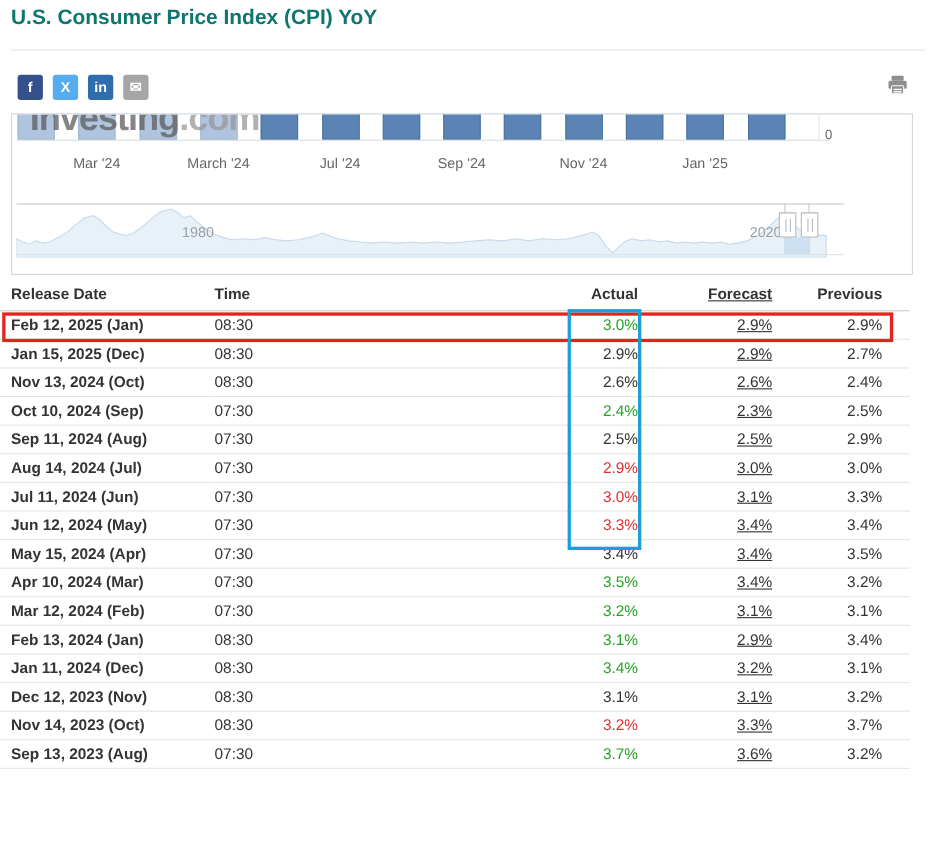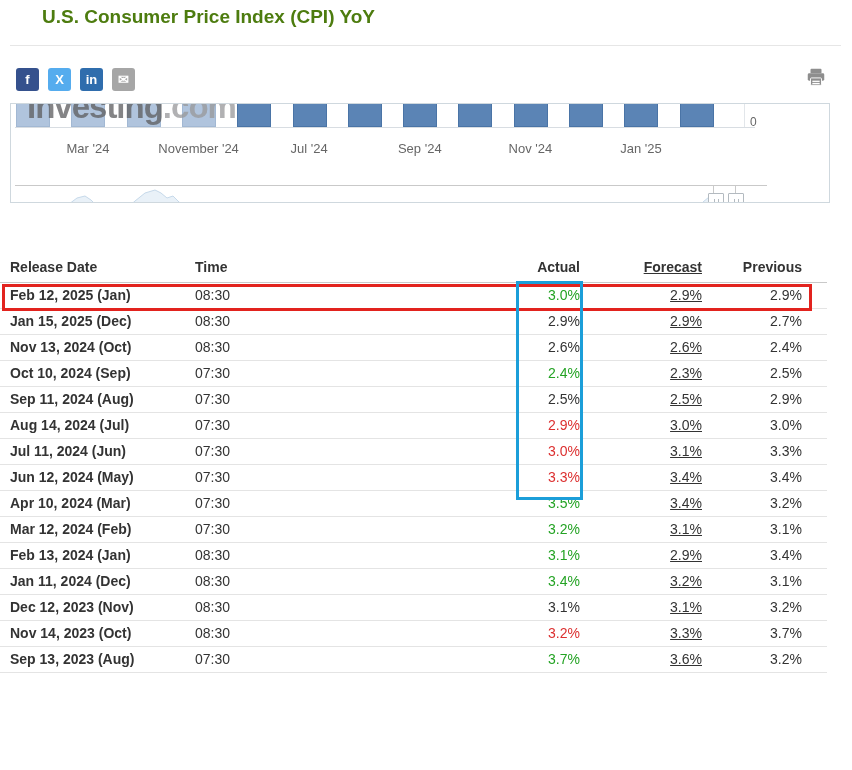--- a/index.html
+++ b/index.html
@@ -2,33 +2,33 @@
 <html><head>
 <meta charset="utf-8">
 <style>
   * { margin:0; padding:0; box-sizing:border-box; }
   html,body { width:852px; height:770px; background:#fff; overflow:hidden;
     font-family:"Liberation Sans", sans-serif; color:#333; position:relative; }
 
   .abs { position:absolute; }
 
   
-  .page-title { left:10px; top:6px; font-size:19px; font-weight:bold; color:#4d7c0f;margin-left:32px; }
+  .page-title { left:10px; top:6px; font-size:19px; font-weight:bold; color:#0f766e; }
   .divider { left:10px; top:45px; width:831px; height:1px; background:#e6e6e6; }
 
   
   .social-row { left:16px; top:68px; display:flex; gap:9px; }
   .share-btn { width:23px; height:23px; border-radius:3px; border:none; cursor:pointer;
     color:#fff; font-size:13px; font-weight:bold; display:flex; align-items:center;
     justify-content:center; line-height:1; padding:0; }
   .print-btn { left:804px; top:66px; width:24px; height:24px; background:none; border:none;
     cursor:pointer; color:#8e8e8e; padding:0; }
 
   
-  .chart { left:10px; top:103px; width:820px; height:100px; border:1px solid #cfd8de;
+  .chart { left:10px; top:103px; width:820px; height:147px; border:1px solid #cfd8de;
     overflow:hidden; background:#fff; }
   .bars-layer { position:absolute; left:0; top:0; width:100%; height:24px; }
   .bar { position:absolute; top:-2px; height:25px; width:34px; }
   .bar.dark  { background:#5b84b5; border:1px solid #4a74a6; }
   .bar.light { background:#b0c4dd; border:1px solid #a2b8d3; }
   .baseline { left:4px; top:23px; width:740px; height:1px; background:#d8dde2; }
   .plot-right { left:733px; top:0; width:1px; height:23px; background:#e2e6ea; }
   .zero-label { left:739px; top:11px; font-size:12px; color:#666; }
   .watermark { left:16px; top:0; height:21px; overflow:hidden; }
   .watermark span { display:block; margin-top:-14px; font-size:33px; line-height:33px;
@@ -121,21 +121,21 @@
       <div class="bar dark" style="left: 668.6px;"></div>
     </div>
   <div class="abs watermark">
     <span><em style="font-style:normal">Investing</em><em class="wm-com" style="font-style:normal">.com</em></span>
   </div>
   <div class="abs plot-right"></div>
   <div class="abs baseline"></div>
   <div class="abs zero-label">0</div>
   <div class="abs x-axis">
       <div class="xlab" style="left: 77px;">Mar '24</div>
-      <div class="xlab" style="left: 187.6px;">November '24</div>
+      <div class="xlab" style="left: 187.6px;">March '24</div>
       <div class="xlab" style="left: 298.2px;">Jul '24</div>
       <div class="xlab" style="left: 408.8px;">Sep '24</div>
       <div class="xlab" style="left: 519.4px;">Nov '24</div>
       <div class="xlab" style="left: 630px;">Jan '25</div>
     </div>
 
   <div class="abs nav-topline"></div>
   <svg class="abs nav-svg" width="752" height="48" viewBox="0 0 752 48">
     <path d="M0,31 L6,34 L12,36 L18,33 L24,35 L30,34 L38,30 L46,25 L54,18 L62,12 L70,10
              L76,14 L82,20 L88,25 L94,27 L100,28 L106,26 L112,22 L120,15 L130,7 L140,4
@@ -238,20 +238,28 @@
       </tr>
       <tr>
         <td class="c-date">Jun 12, 2024 (May)</td>
         <td class="c-time">07:30</td>
         <td class="c-act val-red">3.3%</td>
         <td class="c-fc">3.4%</td>
         <td class="c-prev">3.4%</td>
         <td class="c-spacer"></td>
       </tr>
       <tr>
+        <td class="c-date">May 15, 2024 (Apr)</td>
+        <td class="c-time">07:30</td>
+        <td class="c-act val-black">3.4%</td>
+        <td class="c-fc">3.4%</td>
+        <td class="c-prev">3.5%</td>
+        <td class="c-spacer"></td>
+      </tr>
+      <tr>
         <td class="c-date">Apr 10, 2024 (Mar)</td>
         <td class="c-time">07:30</td>
         <td class="c-act val-green">3.5%</td>
         <td class="c-fc">3.4%</td>
         <td class="c-prev">3.2%</td>
         <td class="c-spacer"></td>
       </tr>
       <tr>
         <td class="c-date">Mar 12, 2024 (Feb)</td>
         <td class="c-time">07:30</td>

